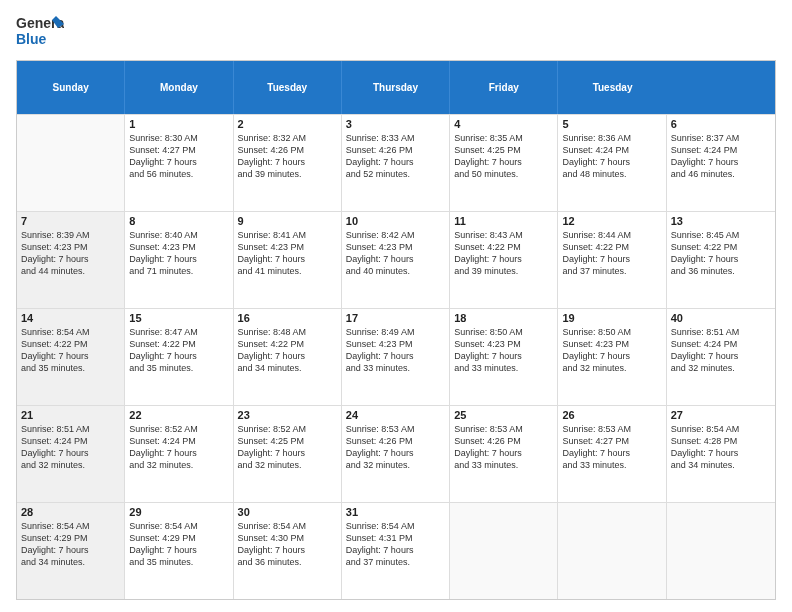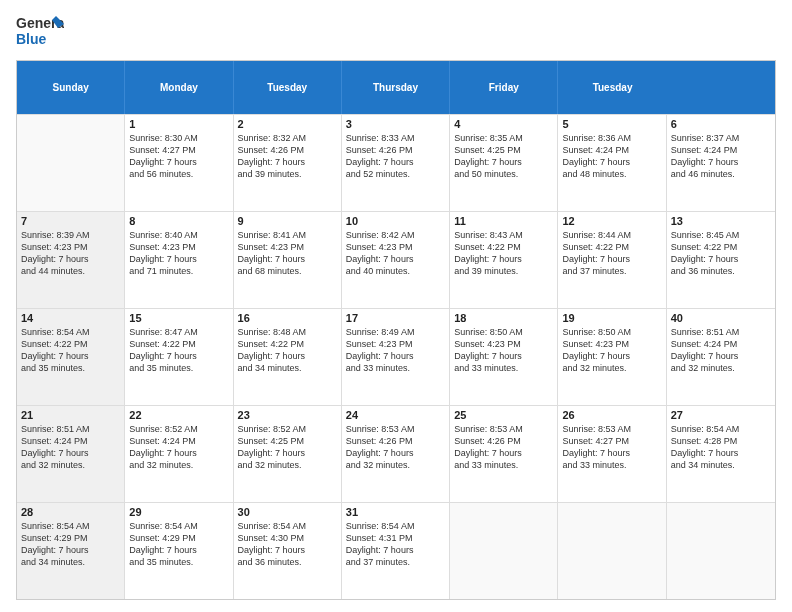--- a/index.html
+++ b/index.html
@@ -181,21 +181,21 @@
             <div class="cell-text">Sunrise: 8:40 AM</div>
             <div class="cell-text">Sunset: 4:23 PM</div>
             <div class="cell-text">Daylight: 7 hours</div>
             <div class="cell-text">and 71 minutes.</div>
           </div>
           <div class="cal-cell">
             <div class="day-num">9</div>
             <div class="cell-text">Sunrise: 8:41 AM</div>
             <div class="cell-text">Sunset: 4:23 PM</div>
             <div class="cell-text">Daylight: 7 hours</div>
-            <div class="cell-text">and 68 minutes.</div>
+            <div class="cell-text">and 41 minutes.</div>
           </div>
           <div class="cal-cell">
             <div class="day-num">10</div>
             <div class="cell-text">Sunrise: 8:42 AM</div>
             <div class="cell-text">Sunset: 4:23 PM</div>
             <div class="cell-text">Daylight: 7 hours</div>
             <div class="cell-text">and 40 minutes.</div>
           </div>
           <div class="cal-cell">
             <div class="day-num">11</div>

